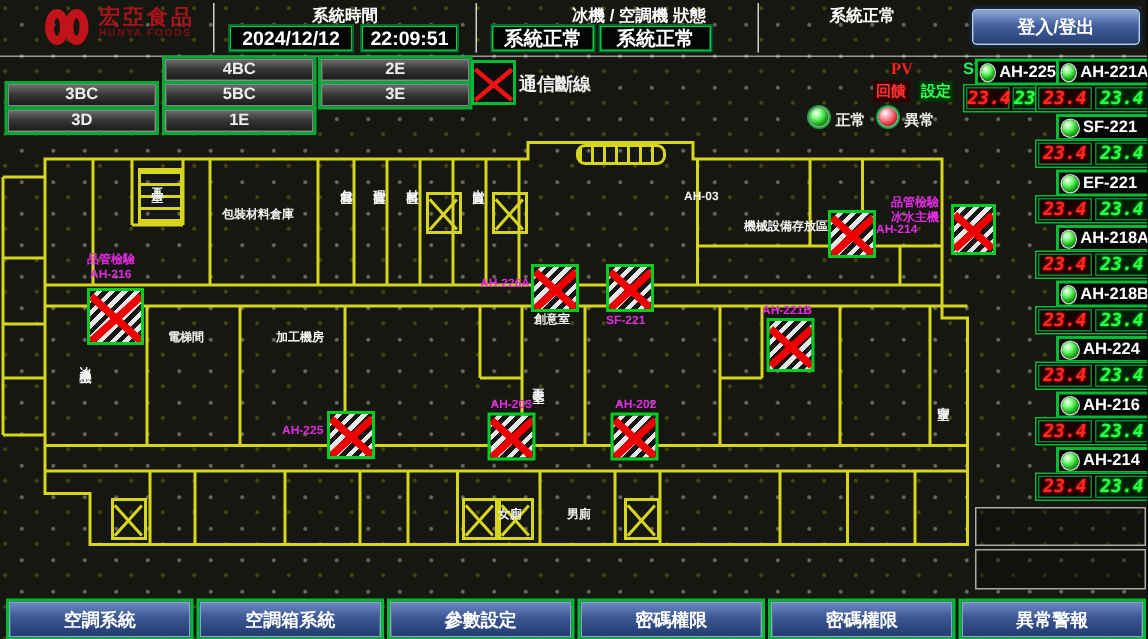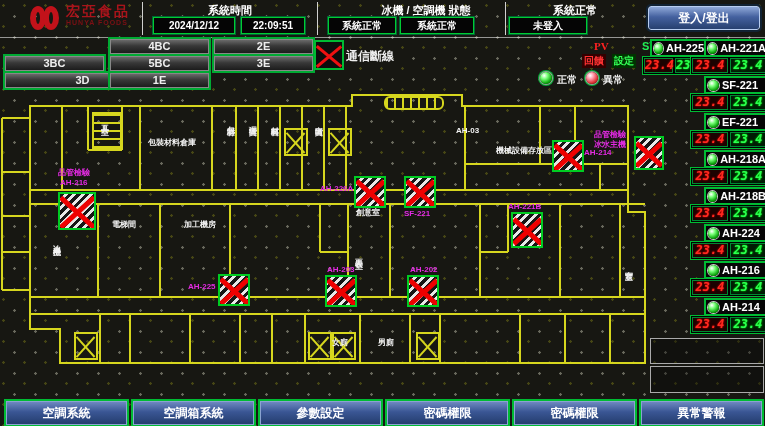--- a/index.html
+++ b/index.html
@@ -6,21 +6,21 @@
   #screen{position:relative;width:765px;height:426px;overflow:hidden;
     background-color:#171712;
     background-image:radial-gradient(rgba(240,240,215,.38) 1px,transparent 1.5px),
                      radial-gradient(rgba(214,214,30,.25) 1px,transparent 1.5px);
     background-size:21px 21px,21px 21px;background-position:4px 6px,14px 16px;
     font-family:"Liberation Sans",sans-serif;color:#fff;}
   .abs{position:absolute;}
   
   .hdr-label{font-size:11px;font-weight:bold;color:#fff;text-align:center;}
   .gbox{background:#050505;border:1px solid #0c3;outline:1px solid #063;color:#fff;
-    font-size:10px;font-weight:bold;text-align:center;line-height:15px;height:15px;}
+    font-size:13px;font-weight:bold;text-align:center;line-height:15px;height:15px;}
   .vsep{width:1px;background:rgba(255,255,255,.8);}
   .logo-mark{width:30px;height:26px;position:relative;}
   .logo-c{position:absolute;width:16px;height:24px;border:6px solid #c2121a;border-radius:50%;box-sizing:border-box;}
   .logo-title{color:#a8141b;font-weight:bold;font-size:14px;letter-spacing:2px;line-height:15px;}
   .logo-sub{color:#7d1014;font-weight:bold;font-size:7px;letter-spacing:1px;}
   .login-btn{background:linear-gradient(#8fa8d8,#44619f 45%,#27406f);border:1px solid #b8cdf0;
     outline:2px solid #123;border-radius:3px;color:#fff;font-size:12px;font-weight:bold;
     text-align:center;line-height:22px;height:22px;cursor:pointer;}
   
   .fbtn{width:97px;height:13px;background:linear-gradient(#6a6a6a,#383838 45%,#1c1c1c);
@@ -92,31 +92,30 @@
     <div class="abs gbox" style="left:153px;top:17px;width:80px;">2024/12/12</div>
     <div class="abs gbox" style="left:241px;top:17px;width:62px;">22:09:51</div>
 
     <div class="abs vsep" style="left:317px;top:2px;height:33px;"></div>
     <div class="abs hdr-label" style="left:337px;top:3px;width:178px;">冰機 / 空調機 狀態</div>
     <div class="abs gbox" style="left:328px;top:17px;width:66px;">系統正常</div>
     <div class="abs gbox" style="left:400px;top:17px;width:72px;">系統正常</div>
 
     <div class="abs vsep" style="left:505px;top:2px;height:33px;"></div>
     <div class="abs hdr-label" style="left:510px;top:3px;width:130px;">系統正常</div>
-    <div class="abs gbox" style="left:509px;top:17px;width:76px;">未登入</div>
 
     <div class="abs login-btn" style="left:648px;top:6px;width:110px;">登入/登出</div>
   </div>
 
   <div class="abs fbtn" style="left:110px;top:39px;">4BC</div>
   <div class="abs fbtn" style="left:214px;top:39px;">2E</div>
   <div class="abs fbtn" style="left:5px;top:56px;">3BC</div>
   <div class="abs fbtn" style="left:110px;top:56px;">5BC</div>
   <div class="abs fbtn" style="left:214px;top:56px;">3E</div>
-  <div class="abs fbtn" style="left:5px;top:73px;padding-left:28px;">3D</div>
+  <div class="abs fbtn" style="left:5px;top:73px;">3D</div>
   <div class="abs fbtn" style="left:110px;top:73px;">1E</div>
 
   <div class="abs xicon" style="left:314px;top:40px;width:26px;height:26px;"></div>
   <div class="abs leg-txt" style="left:346px;top:48px;font-size:12px;">通信斷線</div>
 
   <div class="abs led green" style="left:540px;top:72px;"></div>
   <div class="abs leg-txt" style="left:557px;top:73px;">正常</div>
   <div class="abs led red" style="left:586px;top:72px;"></div>
   <div class="abs leg-txt" style="left:603px;top:73px;">異常</div>
 

